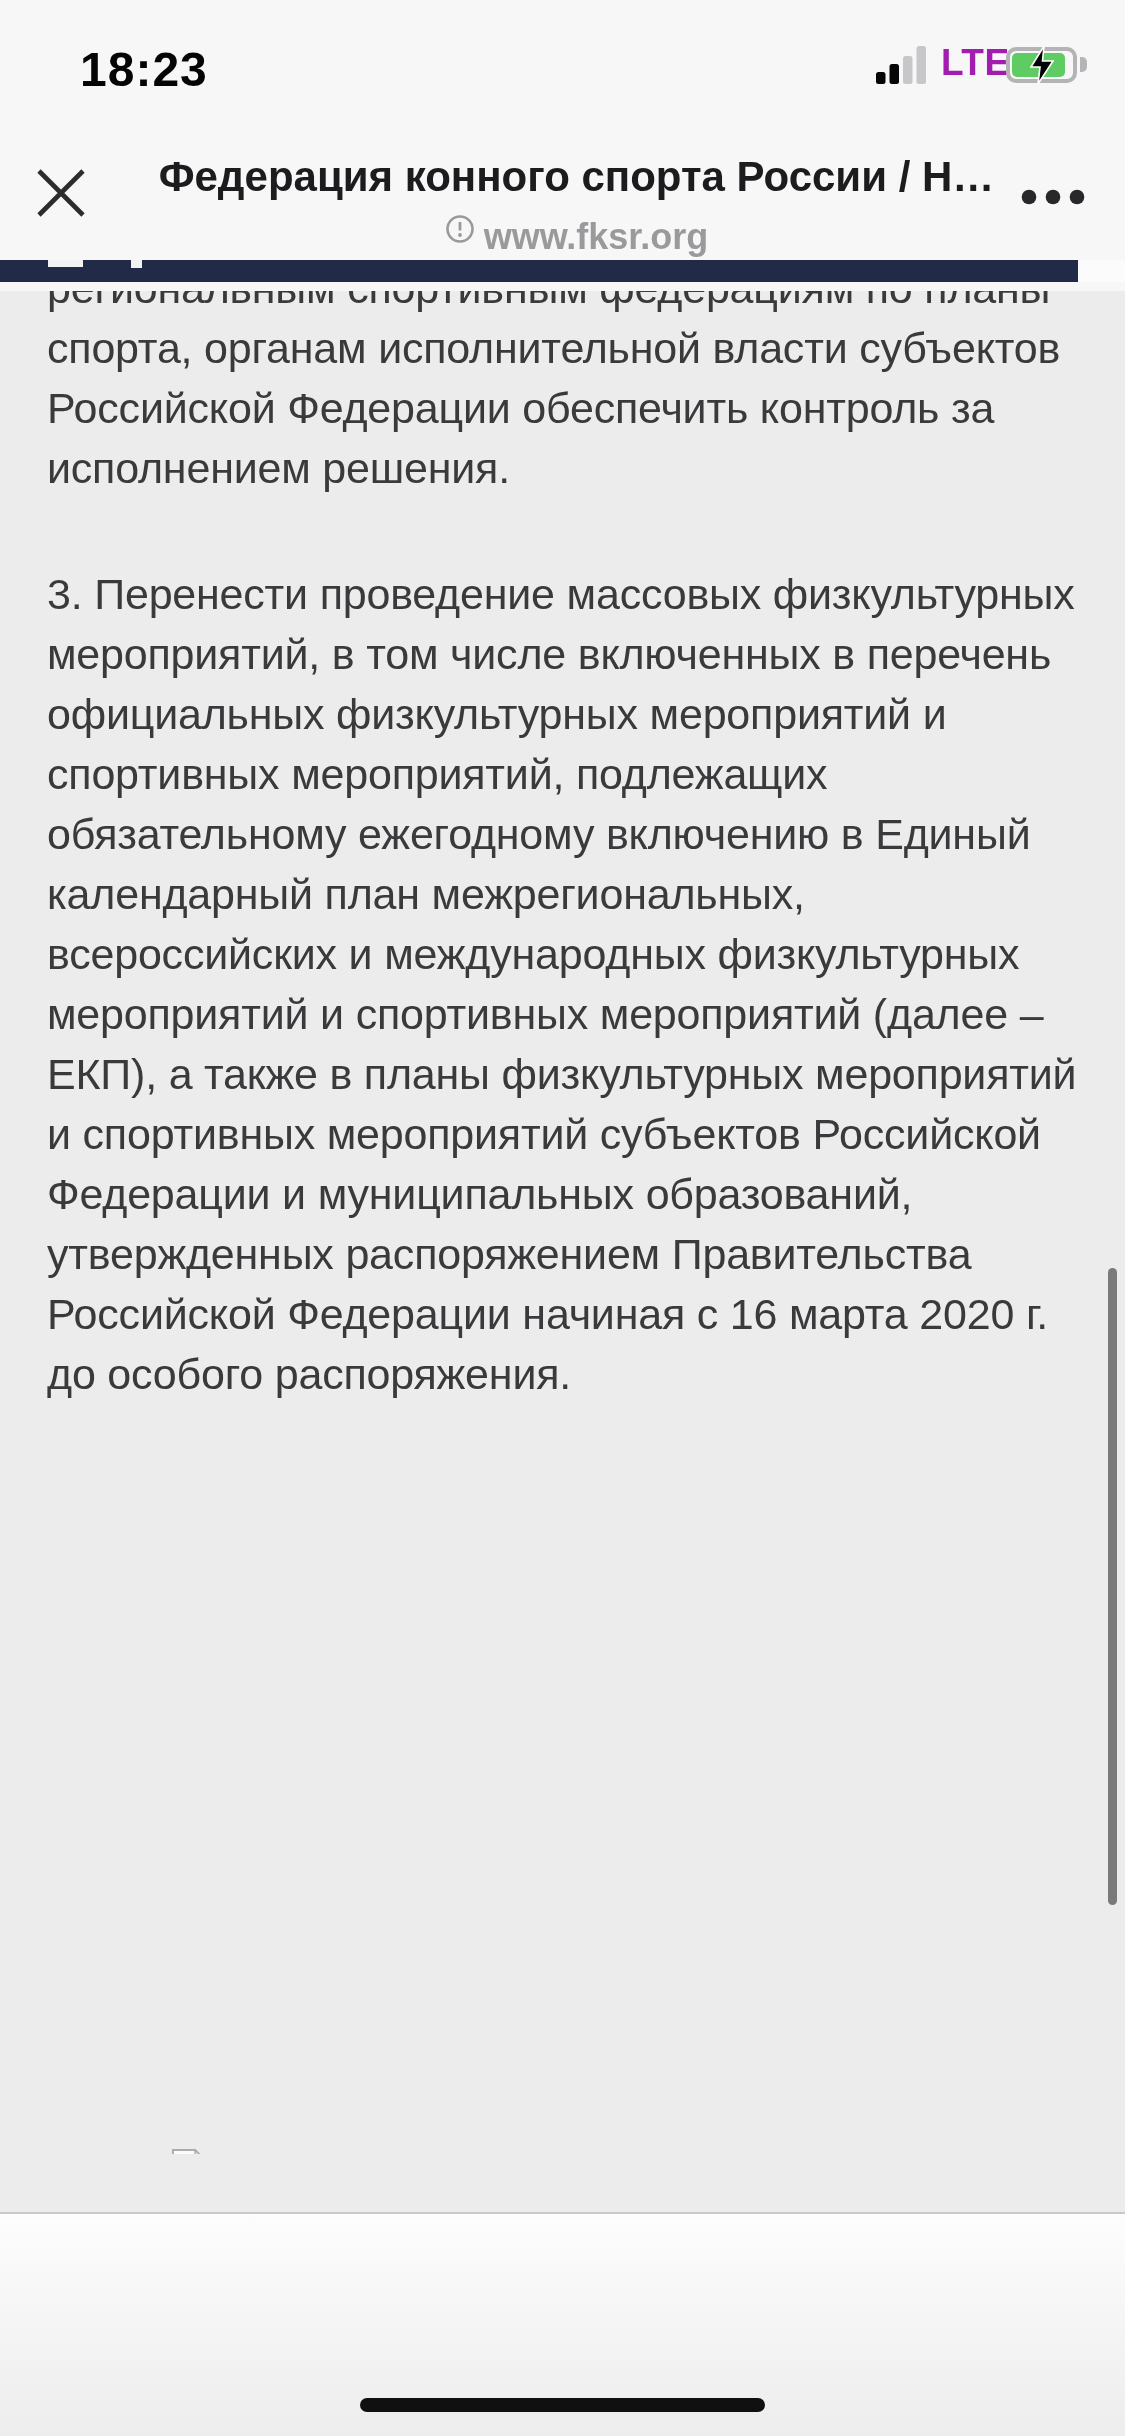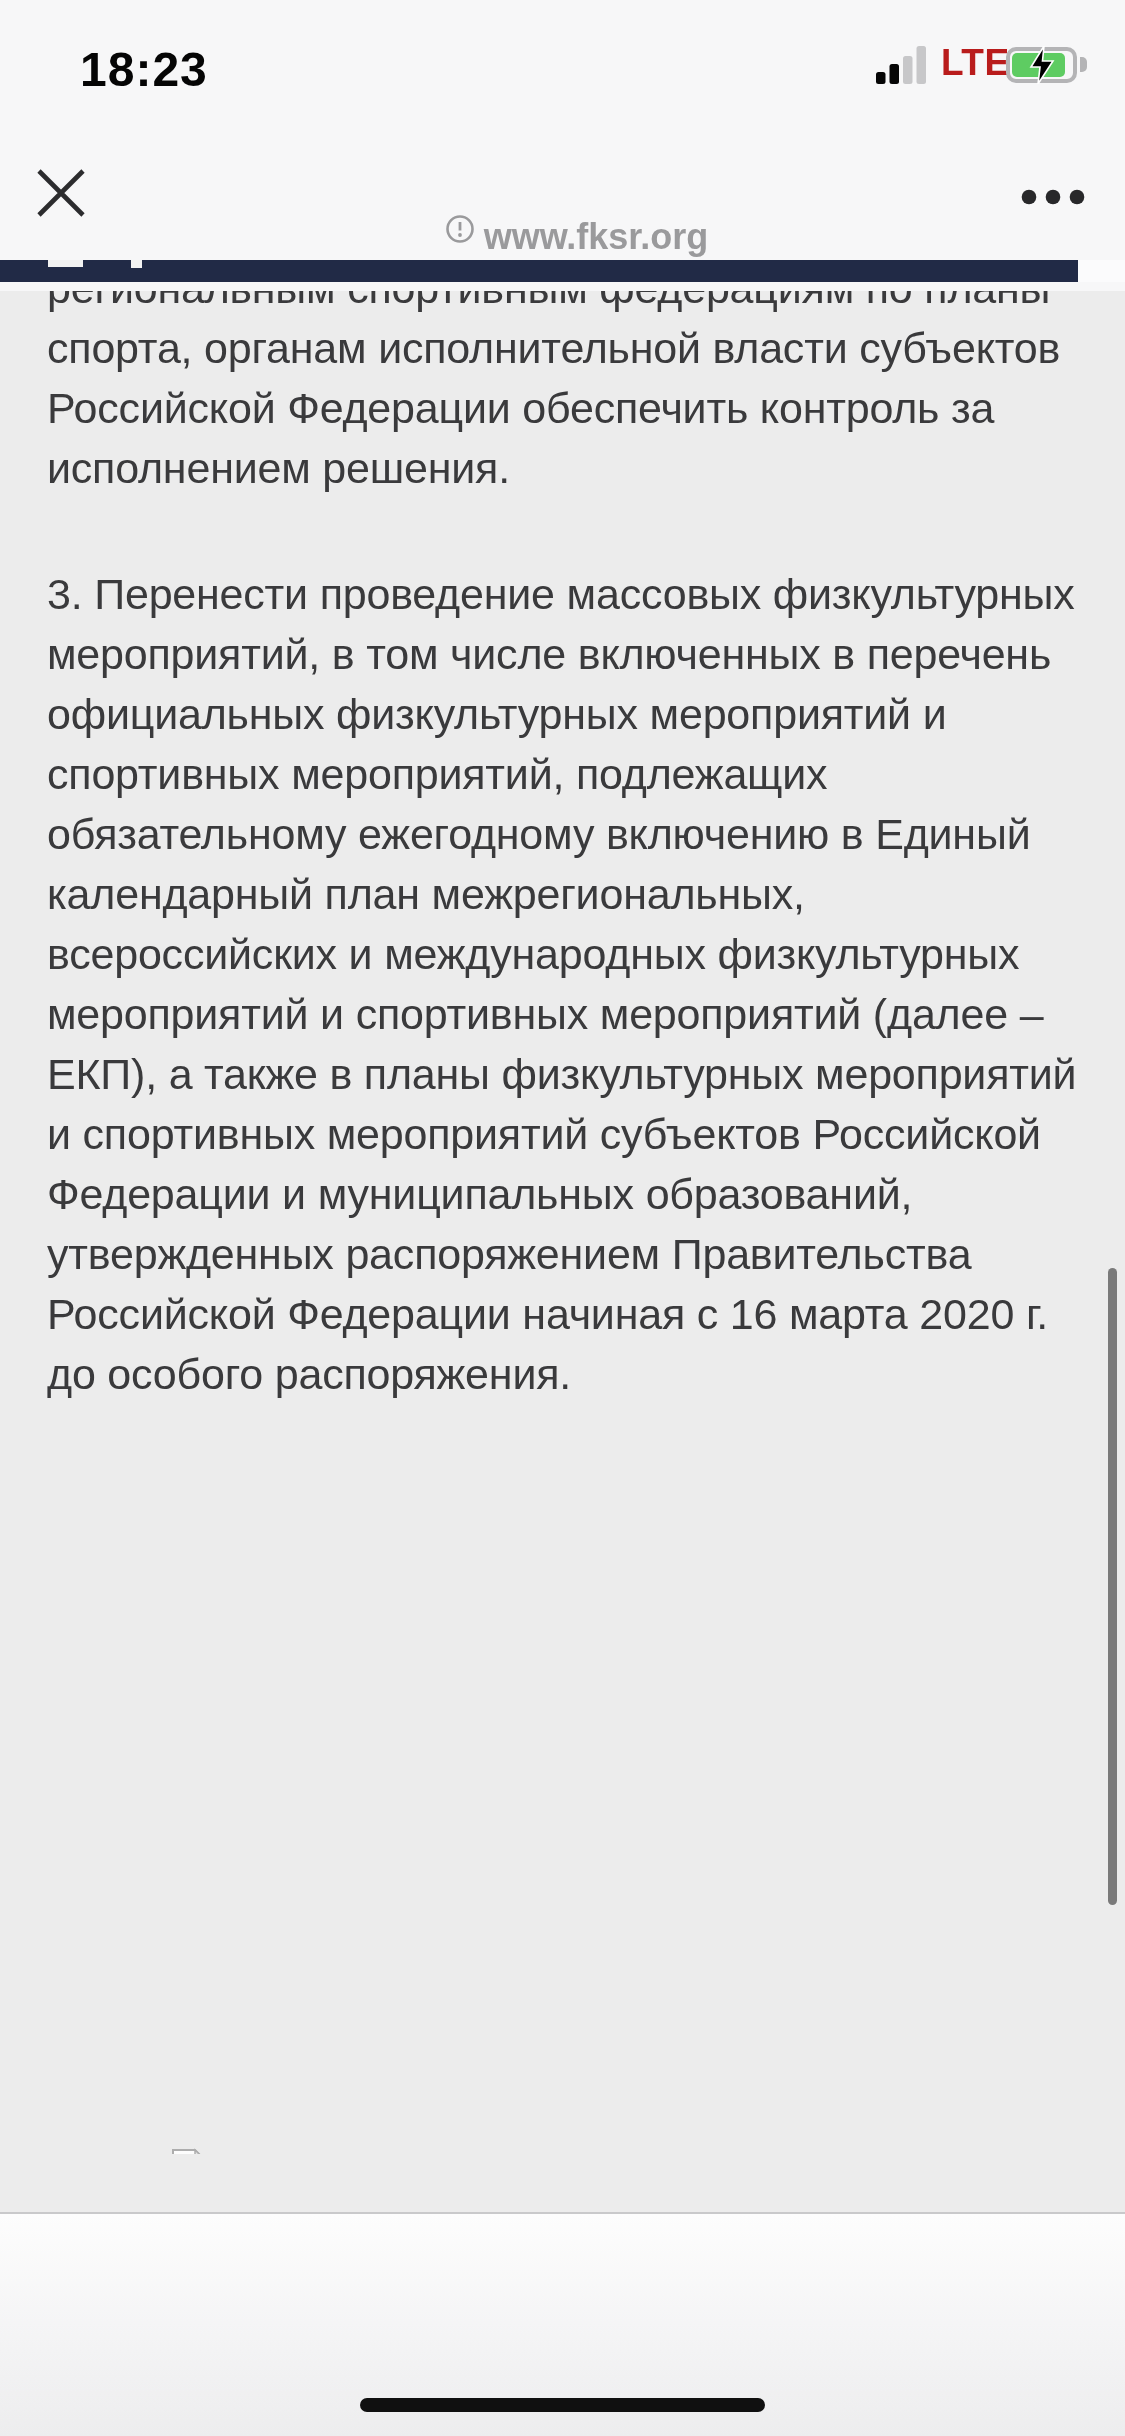--- a/index.html
+++ b/index.html
@@ -6,21 +6,21 @@
   .screen {
     position:relative; width:1125px; height:2436px; overflow:hidden;
     background:#ececec;
     font-family:"Liberation Sans","DejaVu Sans",sans-serif;
     -webkit-font-smoothing:antialiased;
   }
   
   .chrome-top { position:absolute; left:0; top:0; width:1125px; height:291px; background:#f7f7f8; z-index:4;padding-left:28px; }
   .time { position:absolute; left:80px; top:42px; font-size:48px; font-weight:700; color:#050505; letter-spacing:1px; }
   .signal { position:absolute; left:876px; top:45px; }
-  .lte { position:absolute; left:941px; top:42px; font-size:37px; font-weight:600; color:#b91c1c; letter-spacing:0.5px; }
+  .lte { position:absolute; left:941px; top:42px; font-size:37px; font-weight:600; color:#a21caf; letter-spacing:0.5px; }
   .battery { position:absolute; left:1006px; top:47px; width:63px; height:28px; border:4px solid #b4b4b6; border-radius:10px; }
   .battery-fill { position:absolute; left:2px; top:2px; height:24px; width:53px; background:#5ecc62; border-radius:5px; }
   .battery-bolt { position:absolute; left:19px; top:-5px; }
   .battery-nub { position:absolute; left:1080px; top:57px; width:7px; height:15px; background:#b4b4b6; border-radius:0 5px 5px 0; }
 
   .close-btn { position:absolute; left:30px; top:162px; width:62px; height:62px; cursor:pointer; }
   .page-title { position:absolute; left:115px; right:115px; top:153px; text-align:center; font-size:42px; font-weight:700; color:#1c1c1e; white-space:nowrap; overflow:hidden; }
   .subtitle { position:absolute; left:0; right:0; top:207px; height:44px; display:flex; justify-content:center; align-items:center; gap:9px; }
   .subtitle-text { font-size:36px; font-weight:600; color:#9a9a9c;margin-top:16px; }
   .more-btn { position:absolute; left:1016px; top:172px; width:86px; height:50px; cursor:pointer; }
@@ -81,20 +81,21 @@
       </svg>
     </div>
     <div class="battery-nub"></div>
 
     <div class="close-btn">
       <svg width="62" height="62" viewBox="0 0 62 62">
         <path d="M9,9 L53,53 M53,9 L9,53" stroke="#2c2c2e" stroke-width="4.6" stroke-linecap="butt" fill="none"></path>
       </svg>
     </div>
 
+    <div class="page-title">Федерация конного спорта России / Н…</div>
 
     <div class="subtitle">
       <svg width="30" height="30" viewBox="0 0 30 30">
         <circle cx="15" cy="15" r="12.5" stroke="#9a9a9c" stroke-width="2.6" fill="none"></circle>
         <line x1="15" y1="8" x2="15" y2="16.5" stroke="#9a9a9c" stroke-width="2.8"></line>
         <circle cx="15" cy="21" r="1.9" fill="#9a9a9c"></circle>
       </svg>
       <span class="subtitle-text">www.fksr.org</span>
     </div>
 

